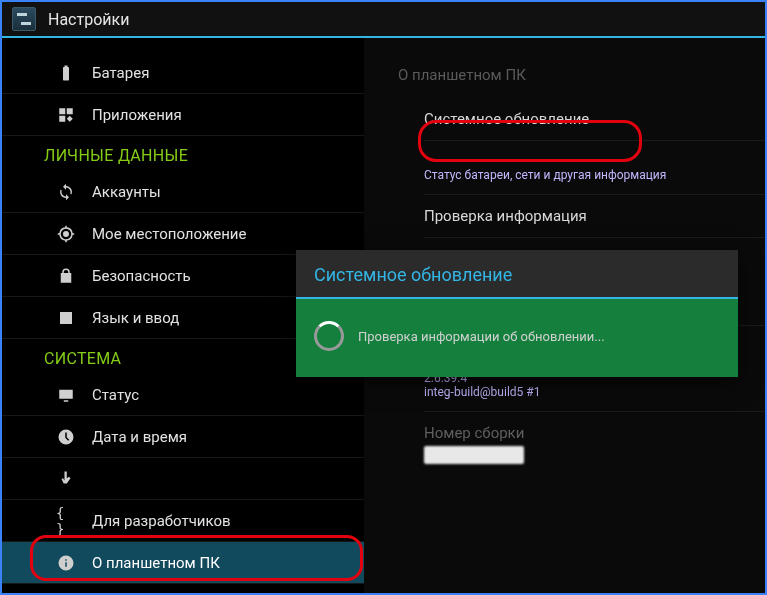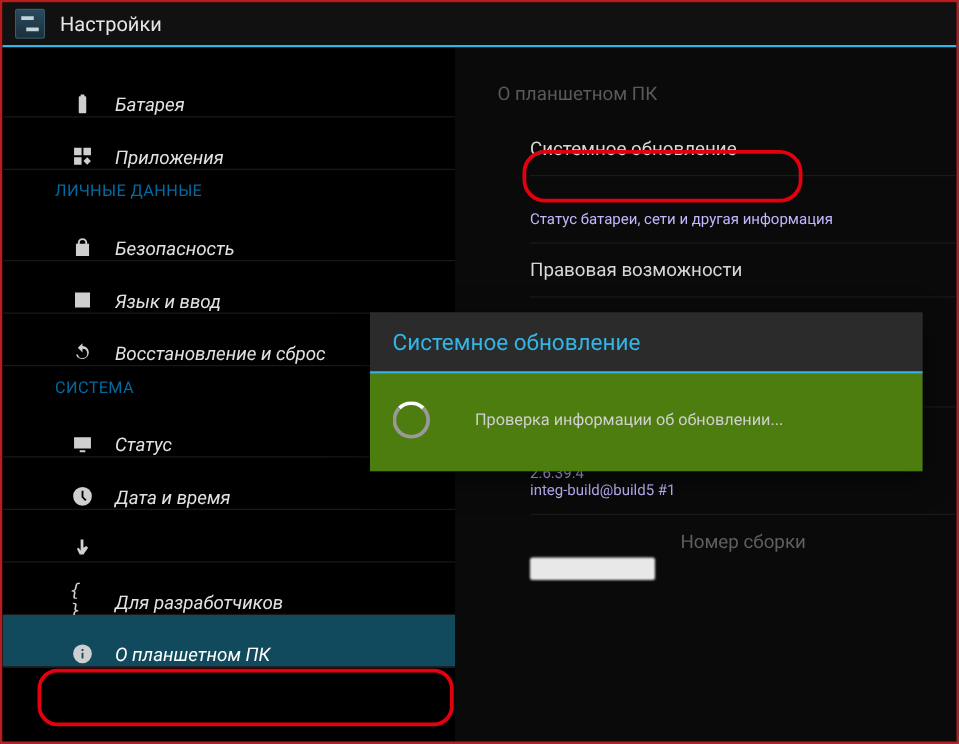--- a/index.html
+++ b/index.html
@@ -4,21 +4,21 @@
   <style>
     * { margin: 0; padding: 0; box-sizing: border-box; }
     body {
       font-family: Roboto, "Helvetica Neue", Arial, sans-serif;
       background: #fff;
       width: 767px;
       height: 595px;
       overflow: hidden;
     }
     .frame {
-      border: 2px solid #b91c1c;
+      border: 2px solid #3b82f6;
       width: 767px;
       height: 595px;
       background: #000;
       position: relative;
     }
     .statusbar {
       height: 36px;
       background: #111;
       border-bottom: 2px solid #33b5e5;
       display: flex;
@@ -47,35 +47,34 @@
     }
 
     
     .sidebar {
       width: 362px;
       background: #000;
       padding-top: 14px;
       overflow: hidden;
     }
     .section-header {
-      color: #0369a1;
-      font-size: 13px;
+      color: #84cc16;
+      font-size: 16px;
       padding: 10px 18px 6px 42px;
       letter-spacing: 0.3px;
     }
     .nav-item {
       display: flex;
-      align-items: flex-end;
+      align-items: center;
       height: 42px;
       padding-left: 54px;
       color: #e2e2e2;
       font-size: 15px;
       border-bottom: 1px solid #181818;
       position: relative;
-      font-style: italic;
     }
     .nav-item .icon {
       position: absolute;
       left: 54px;
       width: 20px; height: 20px;
       display: flex; align-items: center; justify-content: center;
       color: #cfcfcf;
       font-size: 16px;
     }
     .nav-item .lbl { margin-left: 36px; }
@@ -123,24 +122,24 @@
     .dialog-title {
       color: #33b5e5;
       font-size: 18px;
       padding: 14px 18px 12px;
       border-bottom: 2px solid #33b5e5;
       background: #2b2b2b;
     }
     .dialog-body {
       display: flex; align-items: center;
       padding: 22px 18px 26px;
-      background: #4d7c0f;
+      background: #15803d;
       color: #d0d0d0;
       font-size: 13px;
-      gap: 36px;
+      gap: 14px;
     }
     .spinner {
       width: 30px; height: 30px;
       border: 3px solid #999;
       border-top-color: #fff;
       border-radius: 50%;
     }
 
     
     .highlight {
@@ -183,40 +182,48 @@
             </svg>
         </span>
         <span class="lbl">Приложения</span>
       </div>
 
       <div class="section-header">ЛИЧНЫЕ ДАННЫЕ</div>
 
       <div class="nav-item">
         <span class="icon">
           <svg viewBox="0 0 24 24">
+              <path d="M12 4V1L8 5l4 4V6a6 6 0 0 1 5.65 8l1.47 1.47A8 8 0 0 0 12 4zm0 14a6 6 0 0 1-5.65-8L4.88 8.53A8 8 0 0 0 12 20v3l4-4-4-4z"></path>
+            </svg>
+        </span>
+        <span class="lbl">Аккаунты</span>
+      </div>
+      <div class="nav-item">
+        <span class="icon">
+          <svg viewBox="0 0 24 24">
+              <path d="M12 8a4 4 0 1 0 0 8 4 4 0 0 0 0-8zm8.94 3A9 9 0 0 0 13 3.06V1h-2v2.06A9 9 0 0 0 3.06 11H1v2h2.06A9 9 0 0 0 11 20.94V23h2v-2.06A9 9 0 0 0 20.94 13H23v-2zM12 19a7 7 0 1 1 0-14 7 7 0 0 1 0 14z"></path>
+            </svg>
+        </span>
+        <span class="lbl">Мое местоположение</span>
+      </div>
+      <div class="nav-item">
+        <span class="icon">
+          <svg viewBox="0 0 24 24">
               <path d="M17 8V7a5 5 0 0 0-10 0v1H5v13h14V8zm-8-1a3 3 0 0 1 6 0v1H9z"></path>
             </svg>
         </span>
         <span class="lbl">Безопасность</span>
       </div>
       <div class="nav-item">
         <span class="icon">
           <svg viewBox="0 0 24 24">
               <path d="M4 4h16v16H4zM8 8h3l3 8h-2l-.6-1.8H9.6L9 16H7zm1.9 4.6h1.7L10.7 10z"></path>
             </svg>
         </span>
         <span class="lbl">Язык и ввод</span>
-      </div>
-      <div class="nav-item">
-        <span class="icon">
-          <svg viewBox="0 0 24 24">
-              <path d="M12 5V2L7 7l5 5V8a5 5 0 1 1-4.9 6H5.05A7 7 0 1 0 12 5z"></path>
-            </svg>
-        </span>
-        <span class="lbl">Восстановление и сброс</span>
       </div>
 
       <div class="section-header">СИСТЕМА</div>
 
       <div class="nav-item">
         <span class="icon">
           <svg viewBox="0 0 24 24">
               <path d="M3 5h18v12H3zM9 19h6v2H9z"></path>
             </svg>
         </span>
@@ -254,29 +261,29 @@
     <div class="main">
       <div class="main-header">О планшетном ПК</div>
       <div class="detail-list">
         <div class="detail-item">
           <div class="detail-title">Системное обновление</div>
         </div>
         <div class="detail-item">
           <div class="detail-sub">Статус батареи, сети и другая информация</div>
         </div>
         <div class="detail-item">
-          <div class="detail-title">Правовая возможности</div>
+          <div class="detail-title">Проверка информация</div>
         </div>
         <div class="detail-item" style="height:88px;"></div>
         <div class="detail-item">
           <div class="muted-title">Версия ядра</div>
           <div class="detail-sub" style="white-space:pre-line;">2.6.39.4
 integ-build@build5 #1</div>
         </div>
-        <div class="detail-item" style="border-bottom:none;text-align:center;">
+        <div class="detail-item" style="border-bottom:none;">
           <div class="muted-title">Номер сборки</div>
           <div class="redacted"></div>
         </div>
       </div>
     </div>
   </div>
 
   <div class="dialog">
     <div class="dialog-title">Системное обновление</div>
     <div class="dialog-body">

